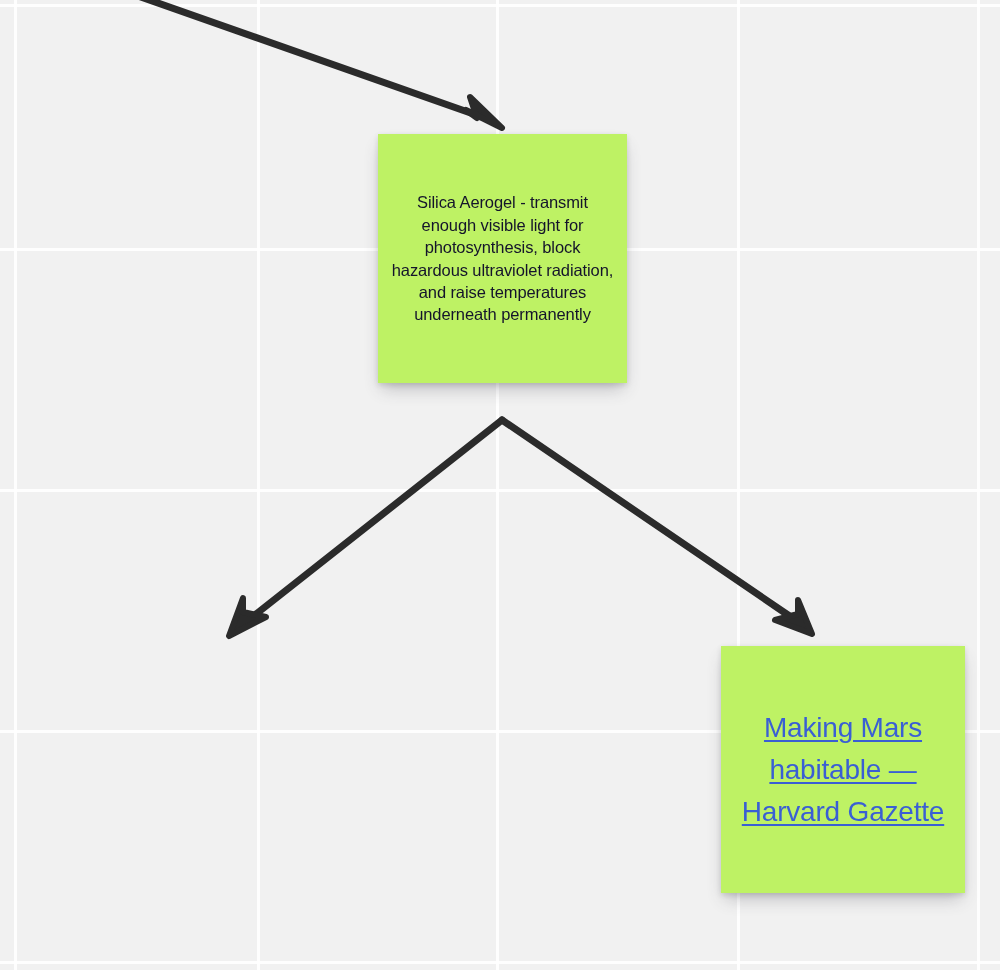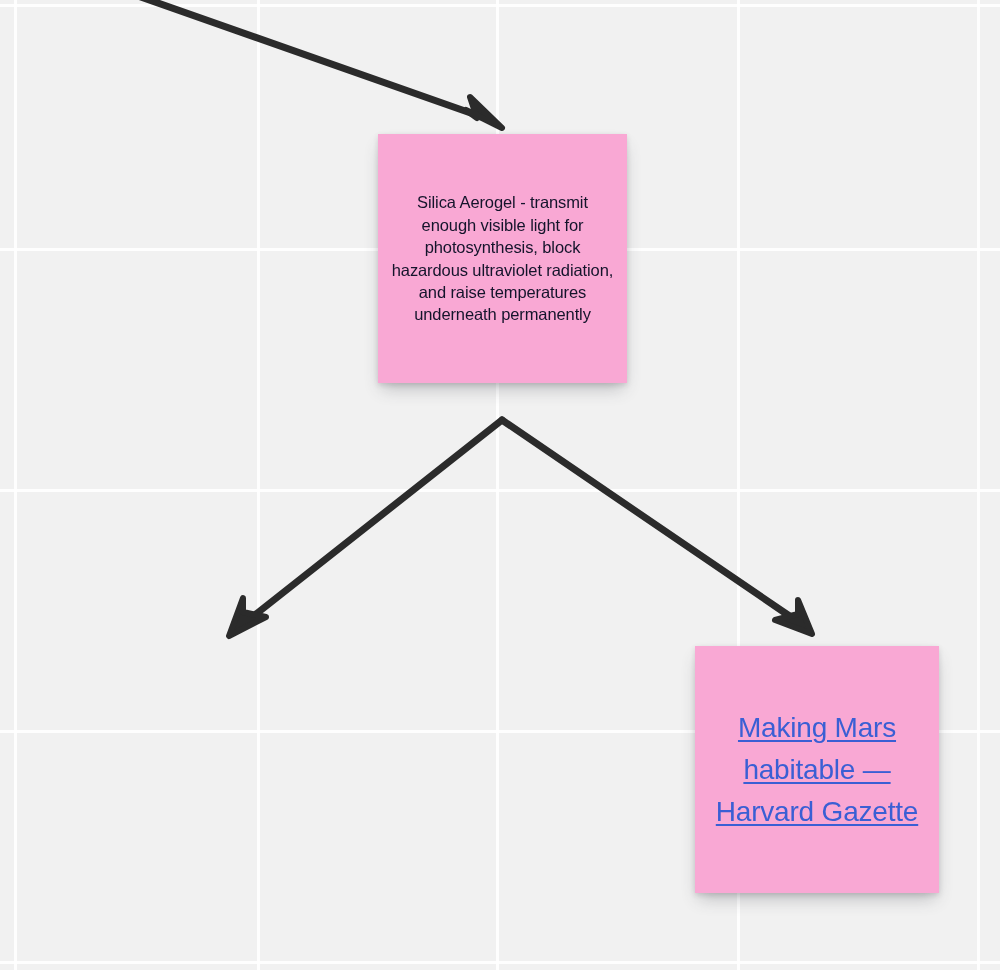--- a/index.html
+++ b/index.html
@@ -47,21 +47,21 @@
   .connector-layer {
     position: absolute;
     inset: 0;
     pointer-events: none;
   }
 
   
   .note {
     position: absolute;
     box-sizing: border-box;
-    background: #f9a8d4;
+    background: #bef264;
     color: #14142b;
     display: flex;
     align-items: center;
     justify-content: center;
     text-align: center;
     box-shadow: 0 9px 16px -4px rgba(60,60,70,0.30),
                 0 2px 5px rgba(60,60,70,0.16);
     overflow: hidden;
   }
   .note-inner {
@@ -88,21 +88,21 @@
     width: 244px;
     height: 247px;
   }
   #note-limitation .note-text {
     font-size: 33px;
     line-height: 1.35;
     letter-spacing: -0.3px;
   }
 
   #note-source {
-    left: 695px;
+    left: 721px;
     top: 646px;
     width: 244px;
     height: 247px;
   }
   #note-source .note-link {
     font-size: 28px;
     line-height: 1.5;
     letter-spacing: -0.2px;
     color: #3a5fd4;
     text-decoration: underline;

